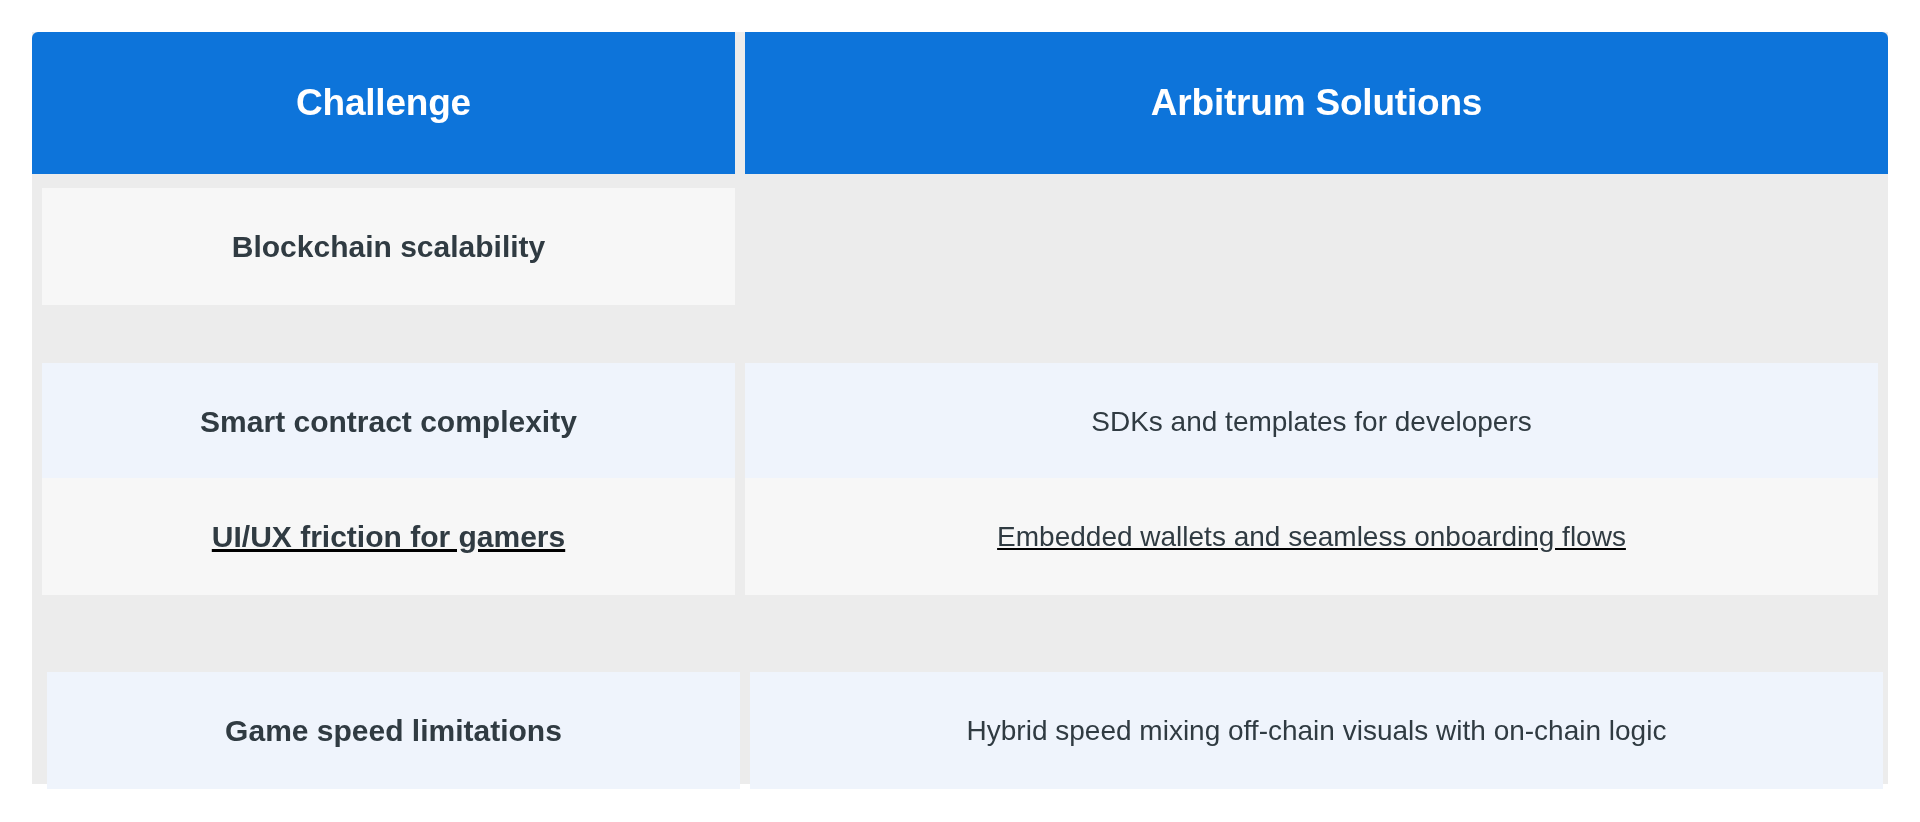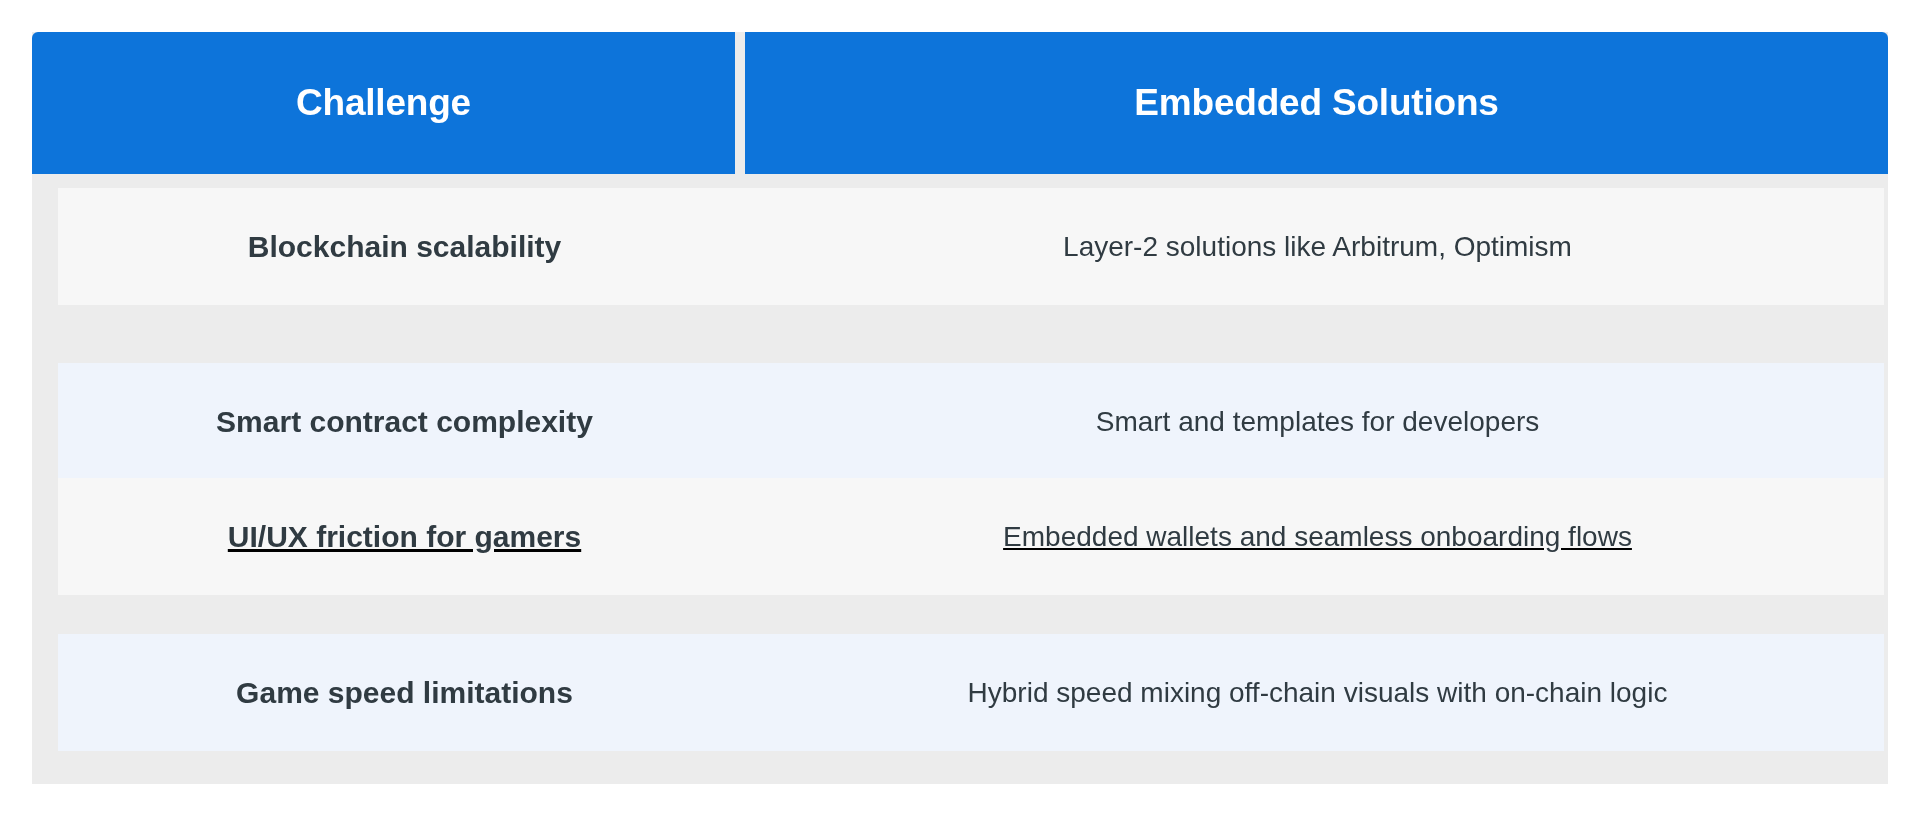--- a/index.html
+++ b/index.html
@@ -72,26 +72,26 @@
     height: 610px;
     z-index: 2;
   }
 
   .row {
     position: absolute;
     left: 0;
     width: 1856px;
     height: 145px;
     display: flex;
-    padding-left: 16px;
+    gap: 10px;
   }
   .row.r0 { top: 0px; }
   .row.r1 { top: 145px; }
   .row.r2 { top: 290px; text-decoration: underline; }
-  .row.r3 { top: 416px; }
+  .row.r3 { top: 454px; justify-content: center; }
 
   .cell {
     box-sizing: border-box;
     display: flex;
     align-items: center;
     justify-content: center;
     padding: 0 16px;
     margin: 14px 0 0 0;
     height: 117px;
     text-align: center;
@@ -115,33 +115,32 @@
 </style>
 </head>
 <body>
 
 <div class="table-wrap">
 
   <div class="grid-frame"></div>
 
   <div class="thead">
     <div class="th col-a">Challenge</div>
-    <div class="th col-b">Embedded Solutions</div>
+    <div class="th col-b">Arbitrum Solutions</div>
   </div>
 
   <div class="tbody">
 
     <div class="row r0 light">
       <div class="cell col-a">Blockchain scalability</div>
-      <div class="cell col-b">Layer-2 solutions like Arbitrum, Optimism</div>
     </div>
 
     <div class="row r1 tint">
       <div class="cell col-a">Smart contract complexity</div>
-      <div class="cell col-b">Smart and templates for developers</div>
+      <div class="cell col-b">SDKs and templates for developers</div>
     </div>
 
     <div class="row r2 light">
       <div class="cell col-a">UI/UX friction for gamers</div>
       <div class="cell col-b">Embedded wallets and seamless onboarding flows</div>
     </div>
 
     <div class="row r3 tint">
       <div class="cell col-a">Game speed limitations</div>
       <div class="cell col-b">Hybrid speed mixing off-chain visuals with on-chain logic</div>

